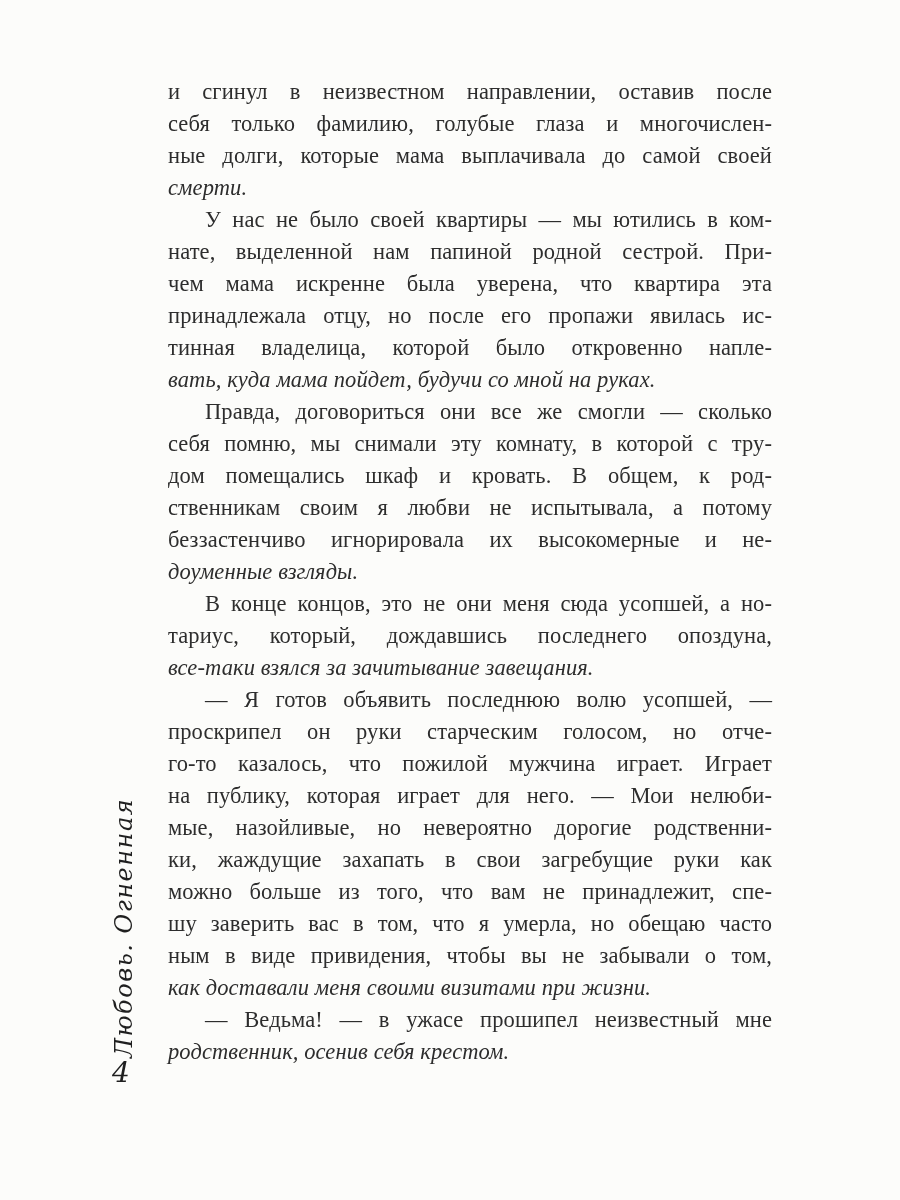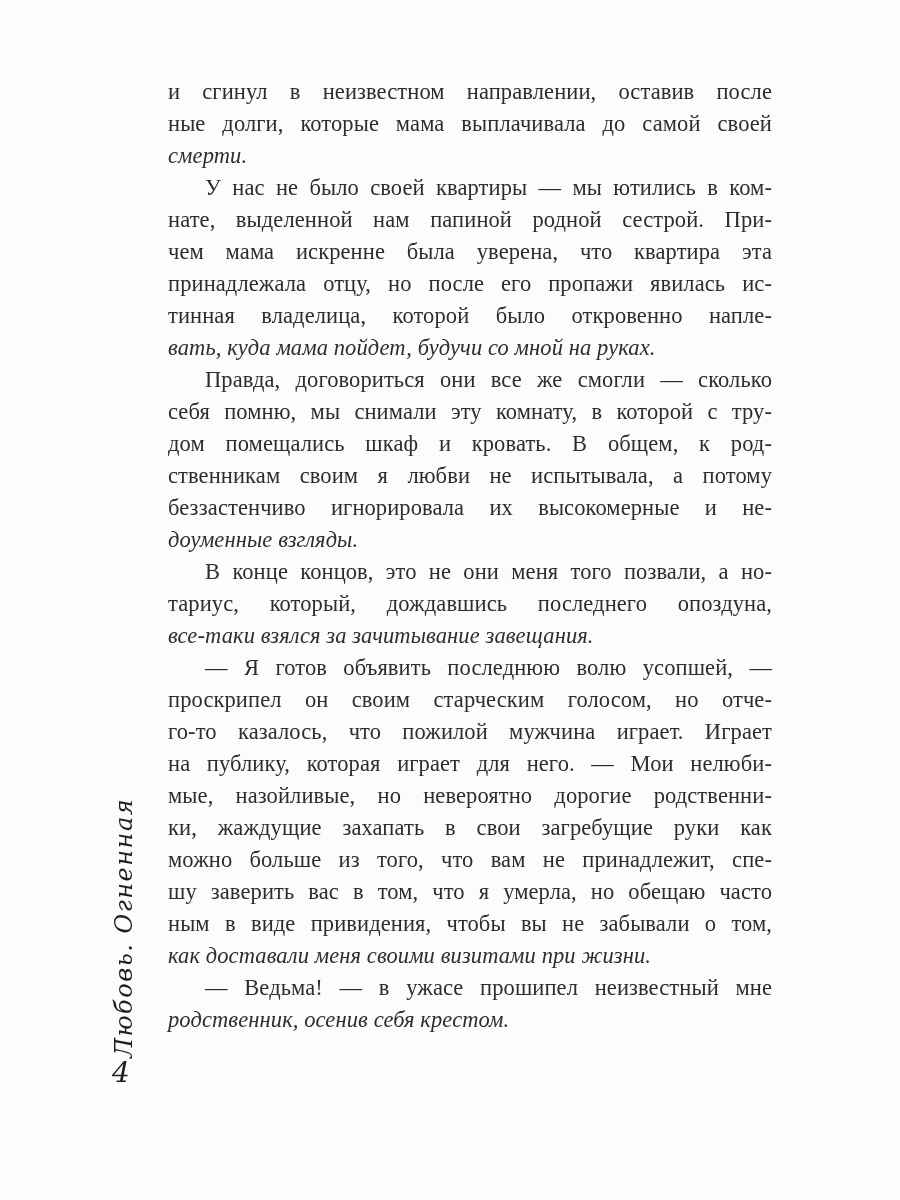--- a/index.html
+++ b/index.html
@@ -66,39 +66,40 @@
 <body>
 
 <div class="book-page">
 
   <div class="author-vertical">Любовь. Огненная</div>
 
   <div class="page-number">4</div>
 
   <div class="text-block" id="text-block">
       <div class="line">и сгинул в неизвестном направлении, оставив после</div>
+      <div class="line">себя только фамилию, голубые глаза и многочислен-</div>
       <div class="line">ные долги, которые мама выплачивала до самой своей</div>
       <div class="line end">смерти.</div>
       <div class="line indent">У нас не было своей квартиры — мы ютились в ком-</div>
       <div class="line">нате, выделенной нам папиной родной сестрой. При-</div>
       <div class="line">чем мама искренне была уверена, что квартира эта</div>
       <div class="line">принадлежала отцу, но после его пропажи явилась ис-</div>
       <div class="line">тинная владелица, которой было откровенно напле-</div>
       <div class="line end">вать, куда мама пойдет, будучи со мной на руках.</div>
       <div class="line indent">Правда, договориться они все же смогли — сколько</div>
       <div class="line">себя помню, мы снимали эту комнату, в которой с тру-</div>
       <div class="line">дом помещались шкаф и кровать. В общем, к род-</div>
       <div class="line">ственникам своим я любви не испытывала, а потому</div>
       <div class="line">беззастенчиво игнорировала их высокомерные и не-</div>
       <div class="line end">доуменные взгляды.</div>
-      <div class="line indent">В конце концов, это не они меня того позвали, а но-</div>
+      <div class="line indent">В конце концов, это не они меня сюда усопшей, а но-</div>
       <div class="line">тариус, который, дождавшись последнего опоздуна,</div>
       <div class="line end">все-таки взялся за зачитывание завещания.</div>
       <div class="line indent">— Я готов объявить последнюю волю усопшей, —</div>
-      <div class="line">проскрипел он своим старческим голосом, но отче-</div>
+      <div class="line">проскрипел он руки старческим голосом, но отче-</div>
       <div class="line">го-то казалось, что пожилой мужчина играет. Играет</div>
       <div class="line">на публику, которая играет для него. — Мои нелюби-</div>
       <div class="line">мые, назойливые, но невероятно дорогие родственни-</div>
       <div class="line">ки, жаждущие захапать в свои загребущие руки как</div>
       <div class="line">можно больше из того, что вам не принадлежит, спе-</div>
       <div class="line">шу заверить вас в том, что я умерла, но обещаю часто</div>
       <div class="line">ным в виде привидения, чтобы вы не забывали о том,</div>
       <div class="line end">как доставали меня своими визитами при жизни.</div>
       <div class="line indent">— Ведьма! — в ужасе прошипел неизвестный мне</div>
       <div class="line end">родственник, осенив себя крестом.</div>

